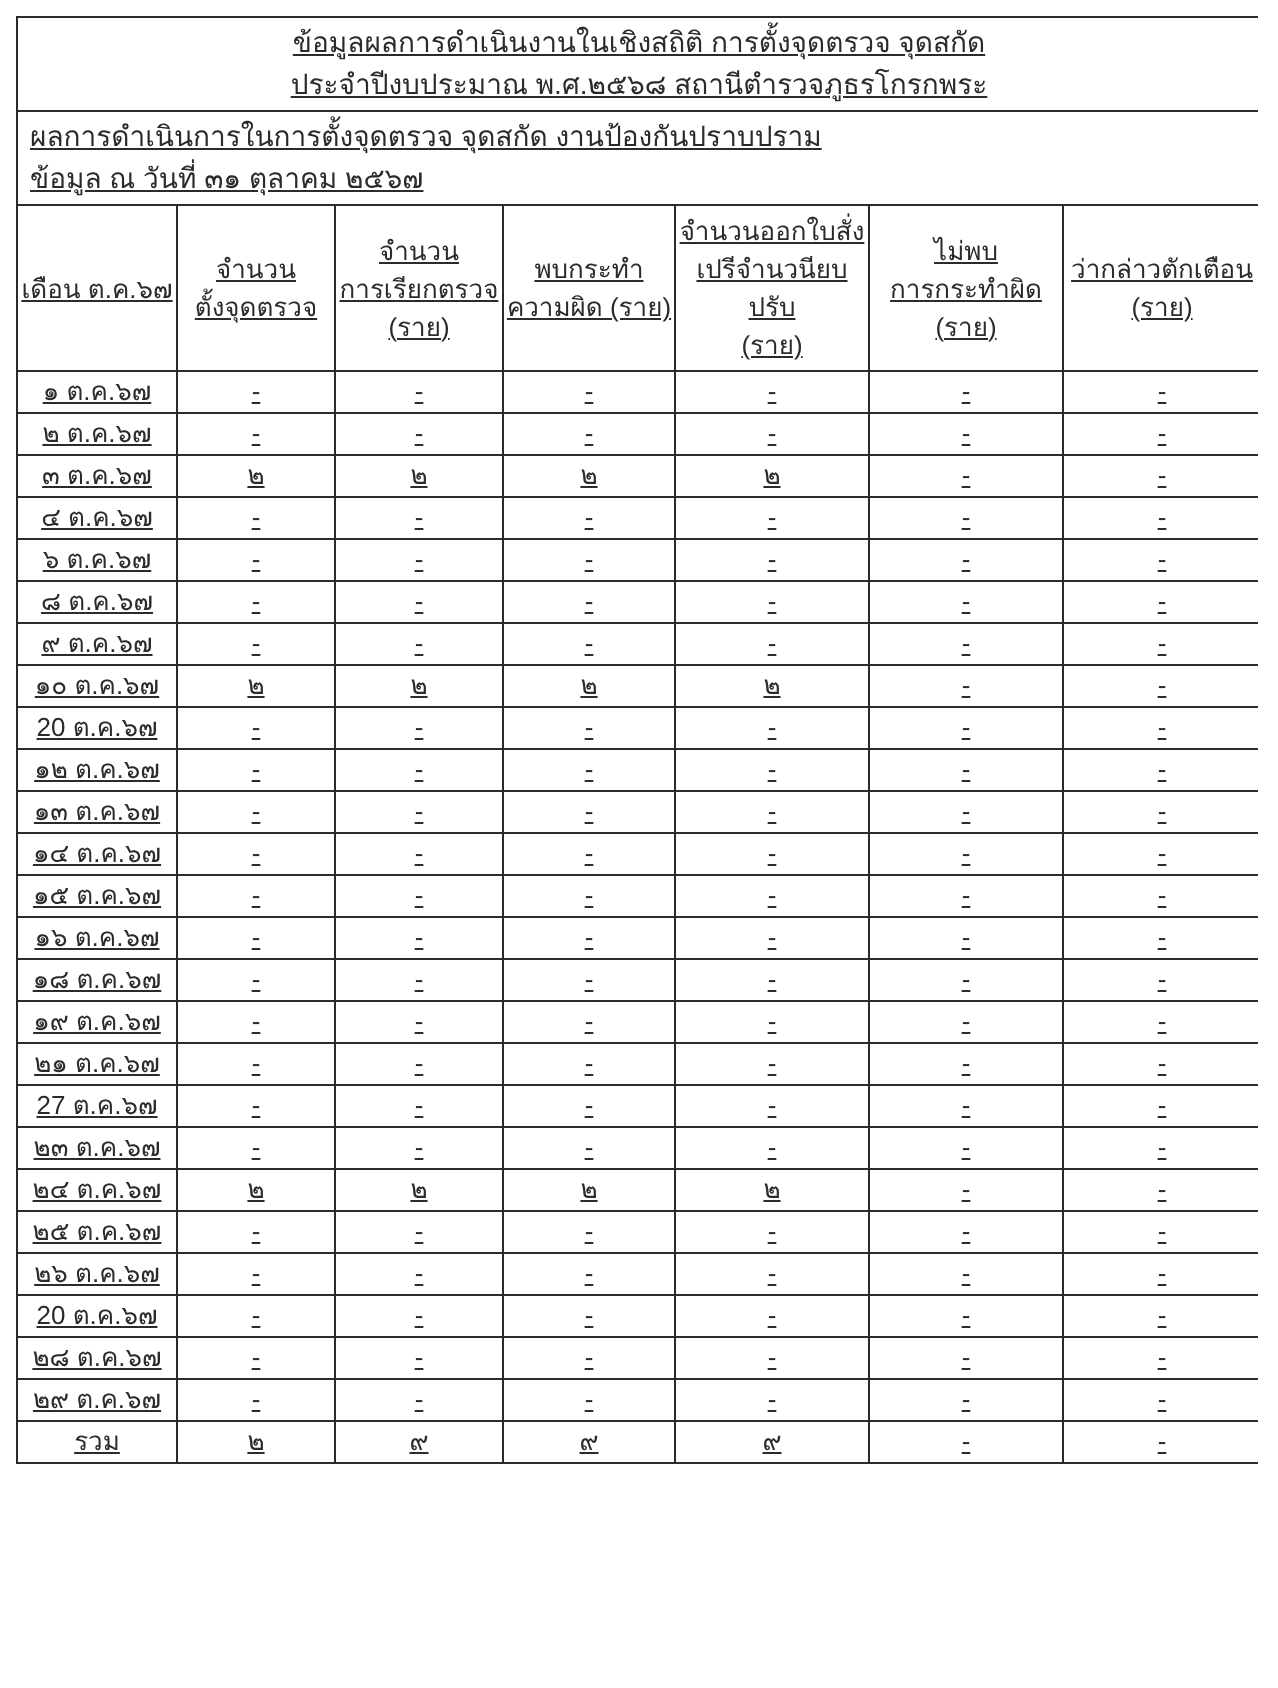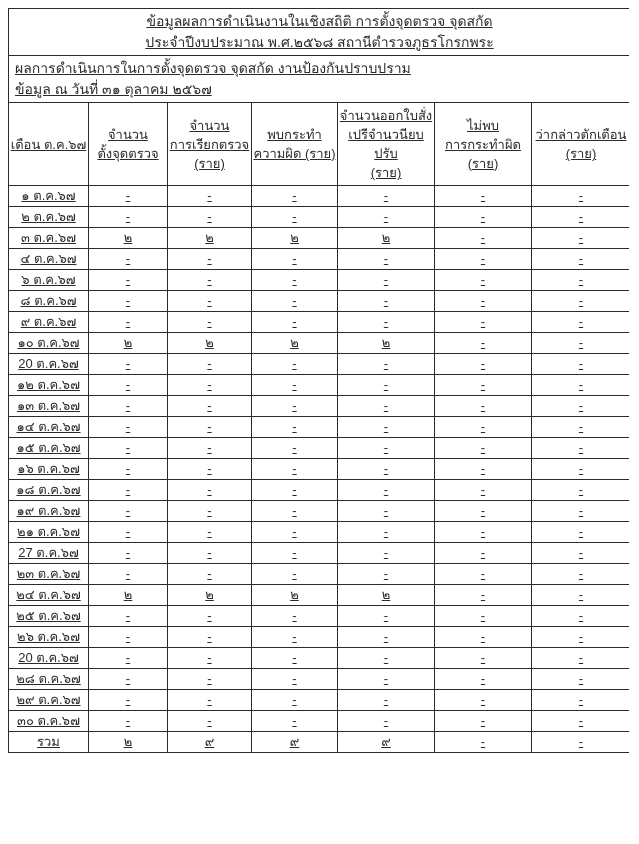--- a/index.html
+++ b/index.html
@@ -328,29 +328,20 @@
         </tr>
         <tr class="data-row">
           <td class="date-cell">๒๙ ต.ค.๖๗</td>
           <td>-</td>
           <td>-</td>
           <td>-</td>
           <td>-</td>
           <td>-</td>
           <td>-</td>
         </tr>
-        <tr class="data-row">
-          <td class="date-cell">๓๐ ต.ค.๖๗</td>
-          <td>-</td>
-          <td>-</td>
-          <td>-</td>
-          <td>-</td>
-          <td>-</td>
-          <td>-</td>
-        </tr>
       </tbody>
     <tbody>
       <tr class="total-row">
         <td class="total-label">รวม</td>
         <td>๒</td>
         <td>๙</td>
         <td>๙</td>
         <td>๙</td>
         <td>-</td>
         <td>-</td>

